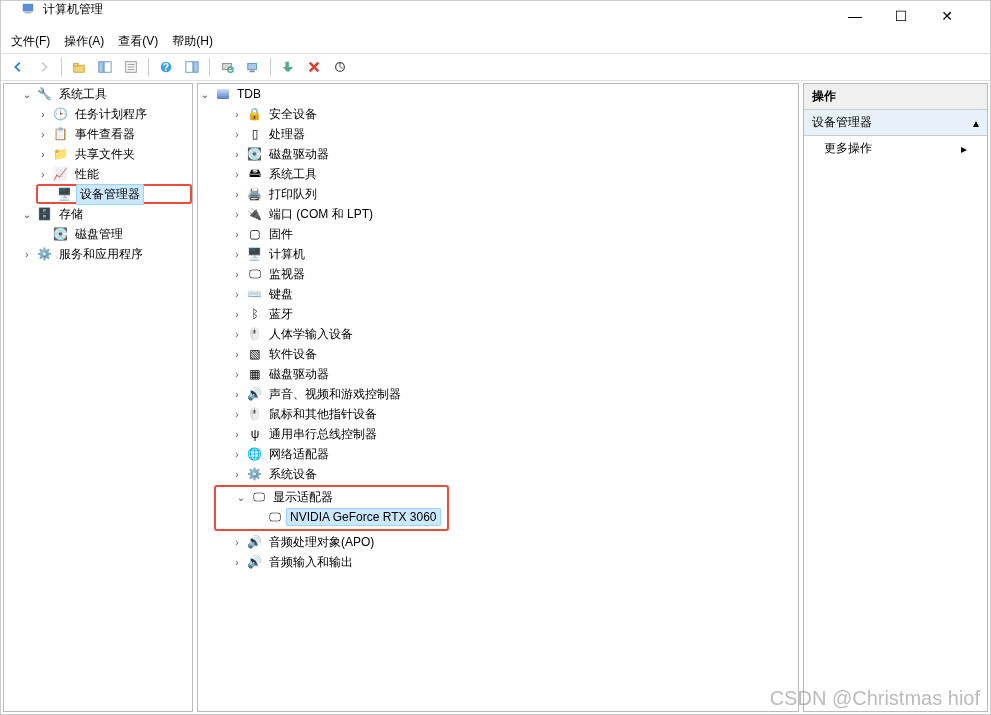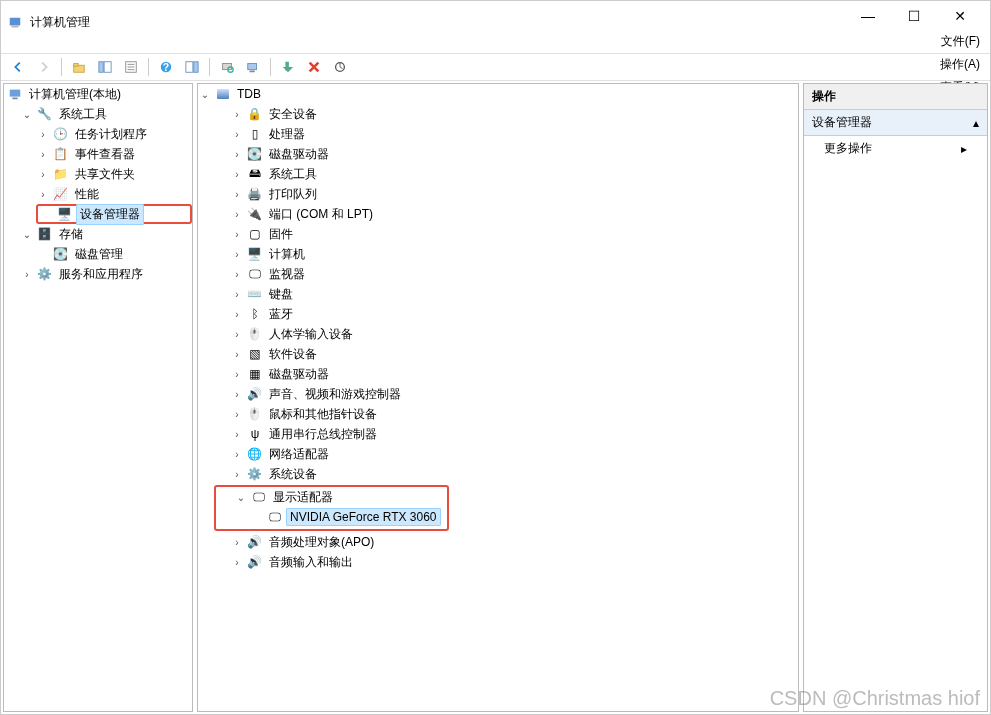--- a/index.html
+++ b/index.html
@@ -1,22 +1,22 @@
 <!DOCTYPE html>
 <html><head>
 <meta charset="utf-8">
 <style>
 * { box-sizing: border-box; margin: 0; padding: 0; font-family: "Segoe UI", "Microsoft YaHei", sans-serif; font-size: 12px; }
 body { background: #fff; width: 991px; height: 715px; position: relative; overflow: hidden; border: 1px solid #ccc; }
-.titlebar { height: 30px; display: flex; align-items: flex-end; padding: 0 7px; }
+.titlebar { height: 30px; display: flex; align-items: flex-start; padding: 0 20px; }
 .titlebar .icon { width: 16px; height: 16px; margin-right: 6px; }
 .titlebar .title { flex: 1; font-size: 12px; }
 .win-controls { display: flex; }
 .win-controls div { width: 46px; height: 30px; display: flex; align-items: center; justify-content: center; font-size: 14px; }
-.menubar { height: 22px; display: flex; align-items: flex-end; padding: 0 4px; gap: 2px; flex-direction: column; }
+.menubar { height: 22px; display: flex; align-items: flex-start; padding: 0 4px; gap: 2px; }
 .menubar span { padding: 2px 6px; }
 .toolbar { height: 28px; border-top: 1px solid #e0e0e0; border-bottom: 1px solid #e0e0e0; display: flex; align-items: center; padding: 0 6px; gap: 4px; }
 .tb-btn { width: 22px; height: 22px; display: flex; align-items: center; justify-content: center; }
 .tb-sep { width: 1px; height: 18px; background: #ccc; margin: 0 2px; }
 .content { display: flex; height: calc(715px - 30px - 22px - 28px - 2px); }
 .panel { border: 1px solid #bbb; margin: 2px; overflow: auto; background: #fff; }
 .left { width: 190px; }
 .middle { flex: 1; }
 .right { width: 185px; }
 .tree ul { list-style: none; }
@@ -135,29 +135,20 @@
         <path d="M8 3 L8 8 L11 10" stroke="#555" fill="none"></path>
       </svg>
     </div>
 </div>
 
 <div class="content">
 
   <div class="panel left tree">
     <ul>
       <li>
-        <div class="row">
-          <span class="ico">
-              <svg class="ic-svg" viewBox="0 0 16 16">
-                <rect x="2" y="3" width="12" height="8" fill="#6aa0e0"></rect>
-                <rect x="5" y="12" width="6" height="2" fill="#888"></rect>
-              </svg>
-            </span>
-          <span class="label">计算机管理(本地)</span>
-        </div>
         <ul>
           <li>
             <div class="row">
               <span class="toggle">⌄</span>
               <span class="ico">🔧</span>
               <span class="label">系统工具</span>
             </div>
             <ul>
               <li>
                   <div class="row">

